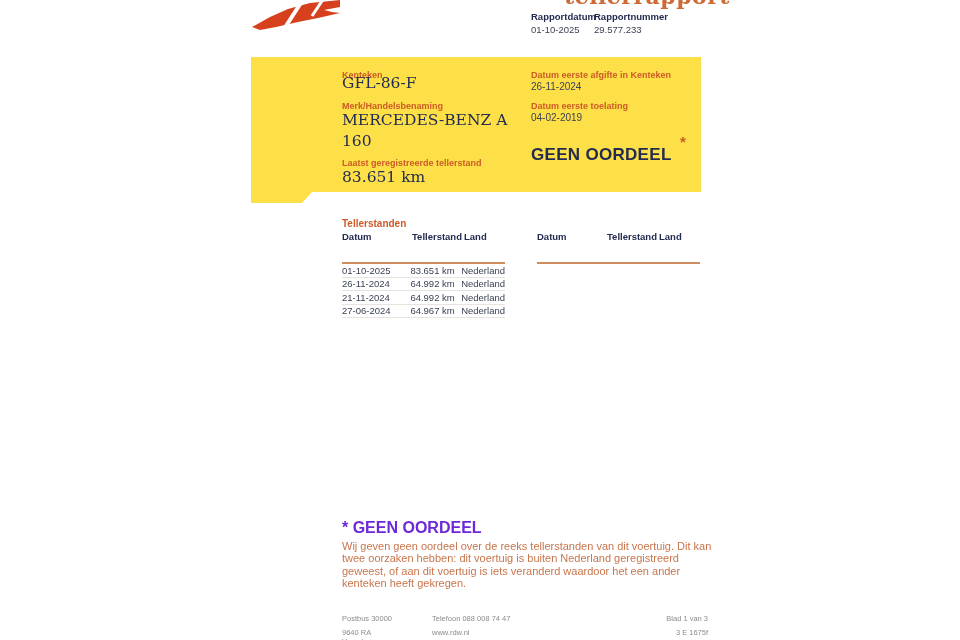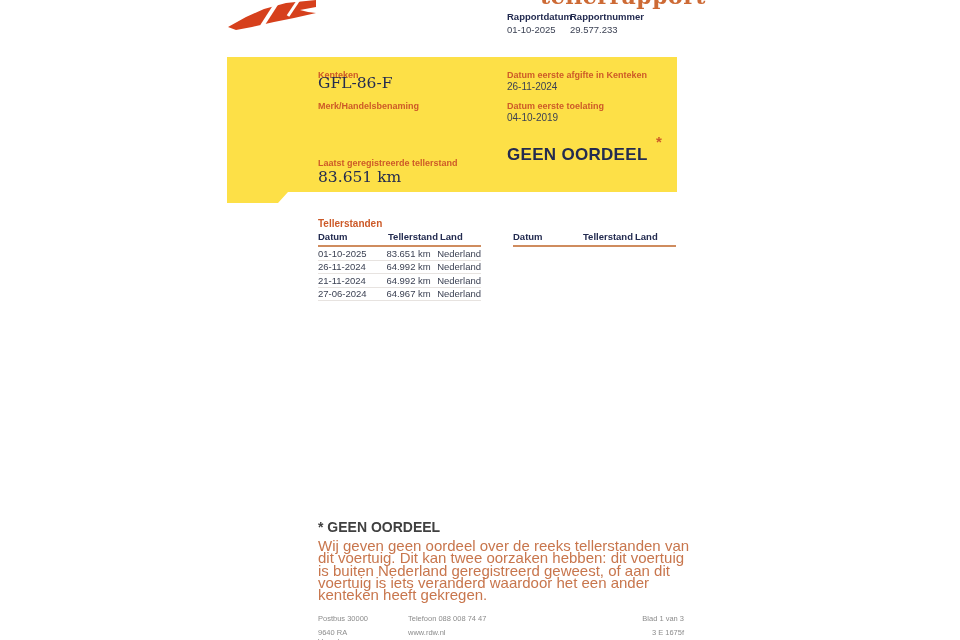--- a/index.html
+++ b/index.html
@@ -1,19 +1,19 @@
 <!DOCTYPE html>
 <html><head>
 <meta charset="utf-8">
 <style>
   * { margin: 0; padding: 0; box-sizing: border-box; }
   html, body { width: 960px; height: 640px; background: #ffffff; overflow: hidden; }
   body { font-family: "Liberation Sans", sans-serif; position: relative; }
 
-  .page { position: absolute; inset: 0; background: #ffffff; }
+  .page { position: absolute; inset: 0; background: #ffffff; margin-left: 24px; }
 
   
   .logo { position: absolute; left: 228px; top: 0; width: 88px; height: 30px; }
   .title-remnant {
     position: absolute; left: 540px; top: -17px;
     font-family: "DejaVu Serif", serif;
     font-size: 22px; font-weight: bold; color: #cd6a35; letter-spacing: 0.5px;
   }
   .meta-label { position: absolute; font-size: 9.5px; font-weight: bold; color: #232b50; }
   .meta-value { position: absolute; font-size: 9.5px; color: #3c4254; }
@@ -30,33 +30,33 @@
   .oordeel {
     position: absolute; left: 280px; top: 88px;
     font-size: 17px; font-weight: bold; color: #232b50; letter-spacing: 0.3px;
   }
   .oordeel-star { position: absolute; left: 429px; top: 76px; font-size: 15px; font-weight: bold; color: #cd5a28; }
 
   
   .tables-heading { position: absolute; left: 318px; top: 218px; font-size: 10px; font-weight: bold; color: #cd5a28; }
   .tables-wrap { position: absolute; left: 318px; top: 231px; display: flex; gap: 32px; }
   .tbl { width: 163px; }
-  .tbl-head { display: flex; border-bottom: 2px solid #cf8c5e; padding-bottom: 3px; }
+  .tbl-head { display: flex; border-bottom: 2px solid #cf8c5e; padding-bottom: 20px; }
   .tbl-head span { font-size: 9.5px; font-weight: bold; color: #232b50; }
   .tbl-row { display: flex; border-bottom: 1px solid #e7e3e0; height: 13.5px; align-items: center; }
   .tbl-row span { font-size: 9.5px; color: #3c4254; }
   .c-datum { width: 70px; text-align: left; }
   .c-teller { width: 52px; text-align: left; }
   .c-land { flex: 1; }
 
   
-  .footnote-head { position: absolute; left: 318px; top: 519px; font-size: 14px; font-weight: bold; color: #404040; }
+  .footnote-head { position: absolute; left: 318px; top: 519px; font-size: 16px; font-weight: bold; color: #6d28d9; }
   .footnote-body {
     position: absolute; left: 318px; top: 540px; width: 374px;
-    font-size: 15px; line-height: 12.3px; color: #c8764d;
+    font-size: 11px; line-height: 12.3px; color: #c8764d;
   }
 
   
   .footer { position: absolute; left: 318px; top: 614px; width: 366px; font-size: 7.5px; color: #8c8c8c; }
   .footer .row { display: flex; margin-bottom: 5px; gap: 28px; }
   .footer .col1 { width: 62px; }
   .footer .col2 { flex: 1; }
   .footer .col3 { text-align: right; }
 </style>
 </head>
@@ -74,27 +74,28 @@
 
   <div class="meta-label" style="left:507px; top:11px;">Rapportdatum</div>
   <div class="meta-value" style="left:507px; top:24px;">01-10-2025</div>
   <div class="meta-label" style="left:570px; top:11px;">Rapportnummer</div>
   <div class="meta-value" style="left:570px; top:24px;">29.577.233</div>
 
   <div class="card">
     <div class="lbl" style="left:91px; top:13px;">Kenteken</div>
     <div class="val-serif" style="left:91px; top:16px;text-align:right;">GFL-86-F</div>
     <div class="lbl" style="left:91px; top:44px;">Merk/Handelsbenaming</div>
+    <div class="val-serif" style="left:91px; top:53px; width:185px;">MERCEDES-BENZ A 160</div>
     <div class="lbl" style="left:91px; top:101px;">Laatst geregistreerde tellerstand</div>
     <div class="val-serif" style="left:91px; top:110px;">83.651 km</div>
 
     <div class="lbl" style="left:280px; top:13px;">Datum eerste afgifte in Kenteken</div>
     <div class="val-sans" style="left:280px; top:24px;">26-11-2024</div>
     <div class="lbl" style="left:280px; top:44px;">Datum eerste toelating</div>
-    <div class="val-sans" style="left:280px; top:55px;">04-10-2019</div>
+    <div class="val-sans" style="left:280px; top:55px;">04-02-2019</div>
 
     <div class="oordeel">GEEN OORDEEL</div>
     <div class="oordeel-star">*</div>
   </div>
 
   <div class="tables-heading">Tellerstanden</div>
 
   <div class="tables-wrap">
     <div class="tbl">
       <div class="tbl-head">

